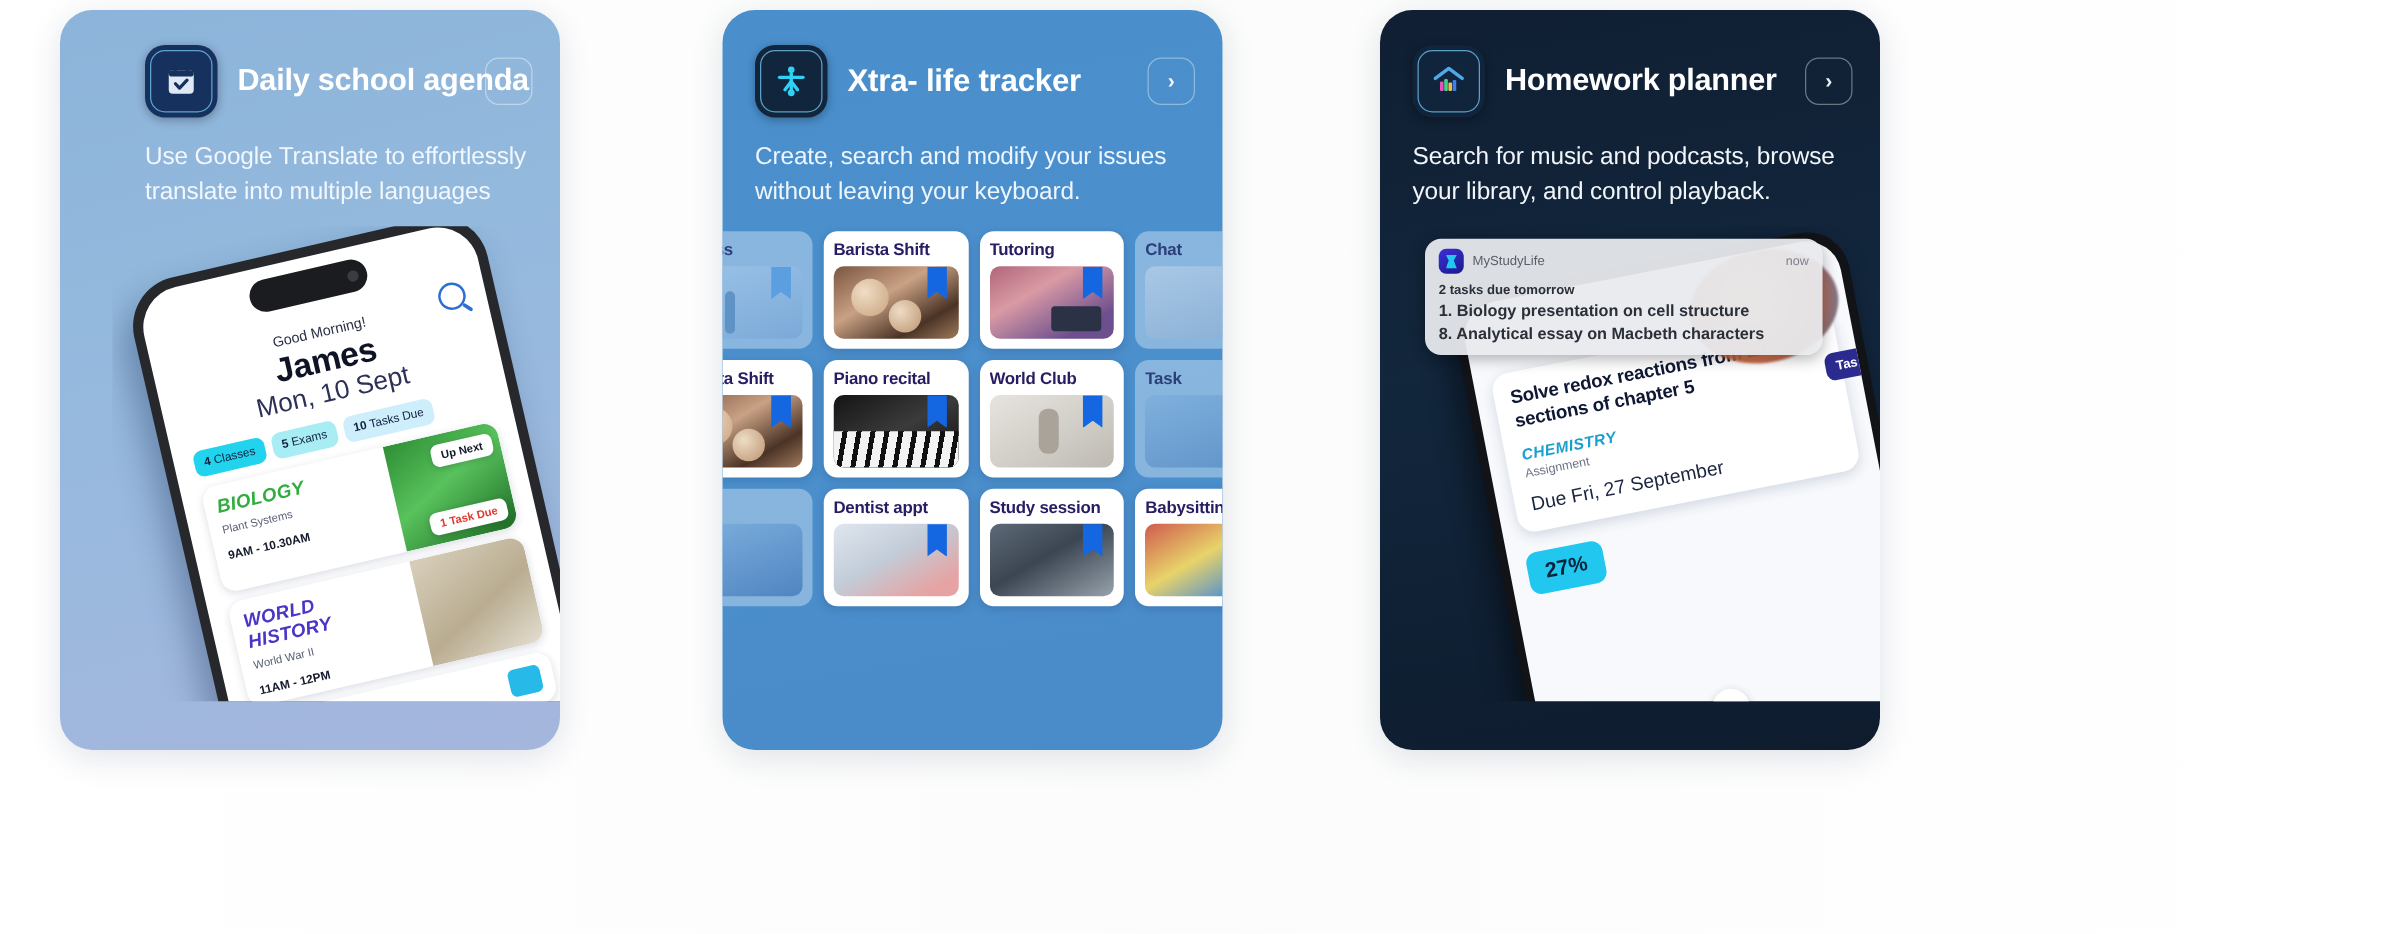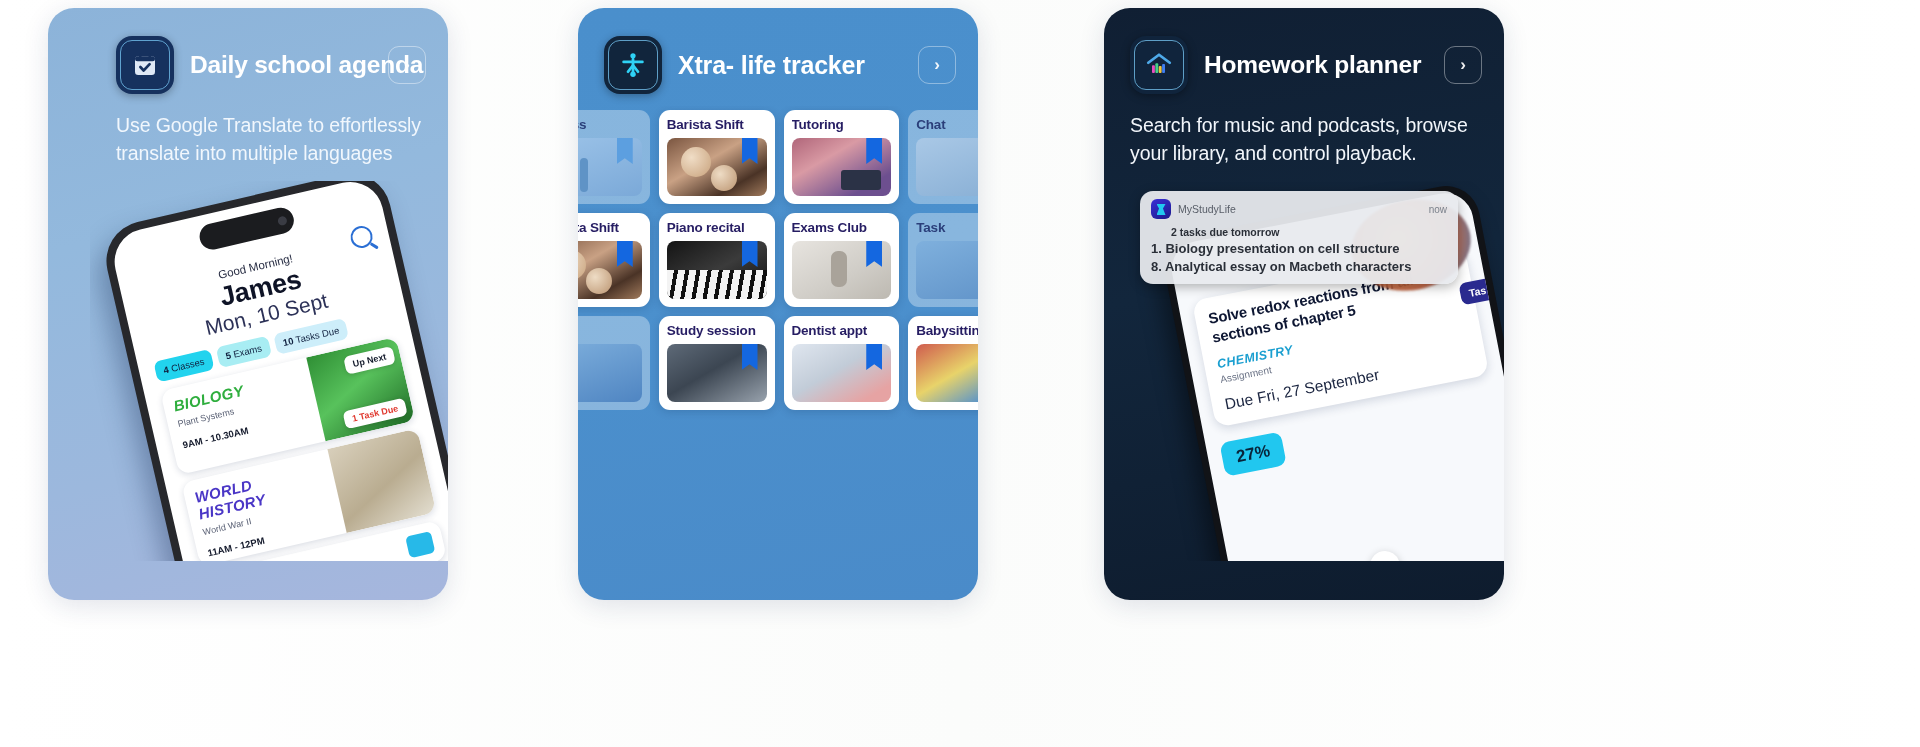--- a/index.html
+++ b/index.html
@@ -194,21 +194,21 @@
   .notif-top{ display:flex; align-items:center; }
   .n-ico{
     width:20px;height:20px;border-radius:6px;
     background:linear-gradient(150deg,#3b2fd6,#1a1a8c);
     display:flex;align-items:center;justify-content:center;
   }
   .n-ico i{ display:block;width:9px;height:11px;background:#21c8f0;
     clip-path:polygon(0 0,100% 0,72% 42%,100% 100%,0 100%,28% 42%); }
   .n-app{ margin-left:7px; font-size:10.5px; color:#585e68; font-weight:500; }
   .n-now{ margin-left:auto; font-size:10px; color:#7b818b; }
-  .n-l1{ margin-top:7px; font-size:10.5px; font-weight:700; color:#2a2f38;margin-left:20px; }
+  .n-l1{ margin-top:7px; font-size:10.5px; font-weight:700; color:#2a2f38; }
   .n-l2,.n-l3{ margin-top:3px; font-size:13px; font-weight:700; color:#2a2f38; }
 
   .phone3-wrap{
     position:absolute; left:90px; top:26px; width:320px; height:400px;
     transform:rotate(-11deg);
   }
   .p3{
     width:320px;height:400px;background:#111317;border-radius:34px;padding:7px;
     box-shadow:-8px 10px 22px rgba(0,0,0,.45);
   }
@@ -325,20 +325,21 @@
           <circle cx="12" cy="4.6" r="2.1" fill="#2fd2f5"></circle>
           <path d="M4.5 9.5h15" stroke="#2fd2f5" stroke-width="2.2" stroke-linecap="round"></path>
           <path d="M12 7.2v10" stroke="#2fd2f5" stroke-width="2.2" stroke-linecap="round"></path>
           <path d="M12 12.2l-4 5.2M12 12.2l4 5.2" stroke="#2fd2f5" stroke-width="2.2" stroke-linecap="round"></path>
           <circle cx="12" cy="19.4" r="2.2" fill="#2fd2f5"></circle>
         </svg>
       </div>
       <div class="card-title">Xtra- life tracker</div>
       <div class="chev">›</div>
     </div>
+    <div class="card-sub">Create, search and modify your issues without leaving your keyboard.</div>
 
     <div class="card-body">
       <div class="grid">
         <div class="tile ghost">
             <div class="tlabel">n class</div>
             <div class="timg im-yoga">
               <span class="bm"></span>
             </div>
           </div>
         <div class="tile">
@@ -364,43 +365,43 @@
               <span class="bm"></span>
             </div>
           </div>
         <div class="tile">
             <div class="tlabel">Piano recital</div>
             <div class="timg im-piano">
               <span class="bm"></span>
             </div>
           </div>
         <div class="tile">
-            <div class="tlabel">Exams Club</div>
+            <div class="tlabel">World Club</div>
             <div class="timg im-debate">
               <span class="bm"></span>
             </div>
           </div>
         <div class="tile ghost">
             <div class="tlabel">Task</div>
             <div class="timg im-room"></div>
           </div>
 
         <div class="tile ghost gh-room">
             <div class="tlabel">oom</div>
             <div class="timg im-rooms"></div>
           </div>
         <div class="tile">
+            <div class="tlabel">Dentist appt</div>
+            <div class="timg im-dentist">
+              <span class="bm"></span>
+            </div>
+          </div>
+        <div class="tile">
             <div class="tlabel">Study session</div>
             <div class="timg im-study">
-              <span class="bm"></span>
-            </div>
-          </div>
-        <div class="tile">
-            <div class="tlabel">Dentist appt</div>
-            <div class="timg im-dentist">
               <span class="bm"></span>
             </div>
           </div>
         <div class="tile">
             <div class="tlabel">Babysitting</div>
             <div class="timg im-baby"></div>
           </div>
       </div>
     </div>
   </div>

